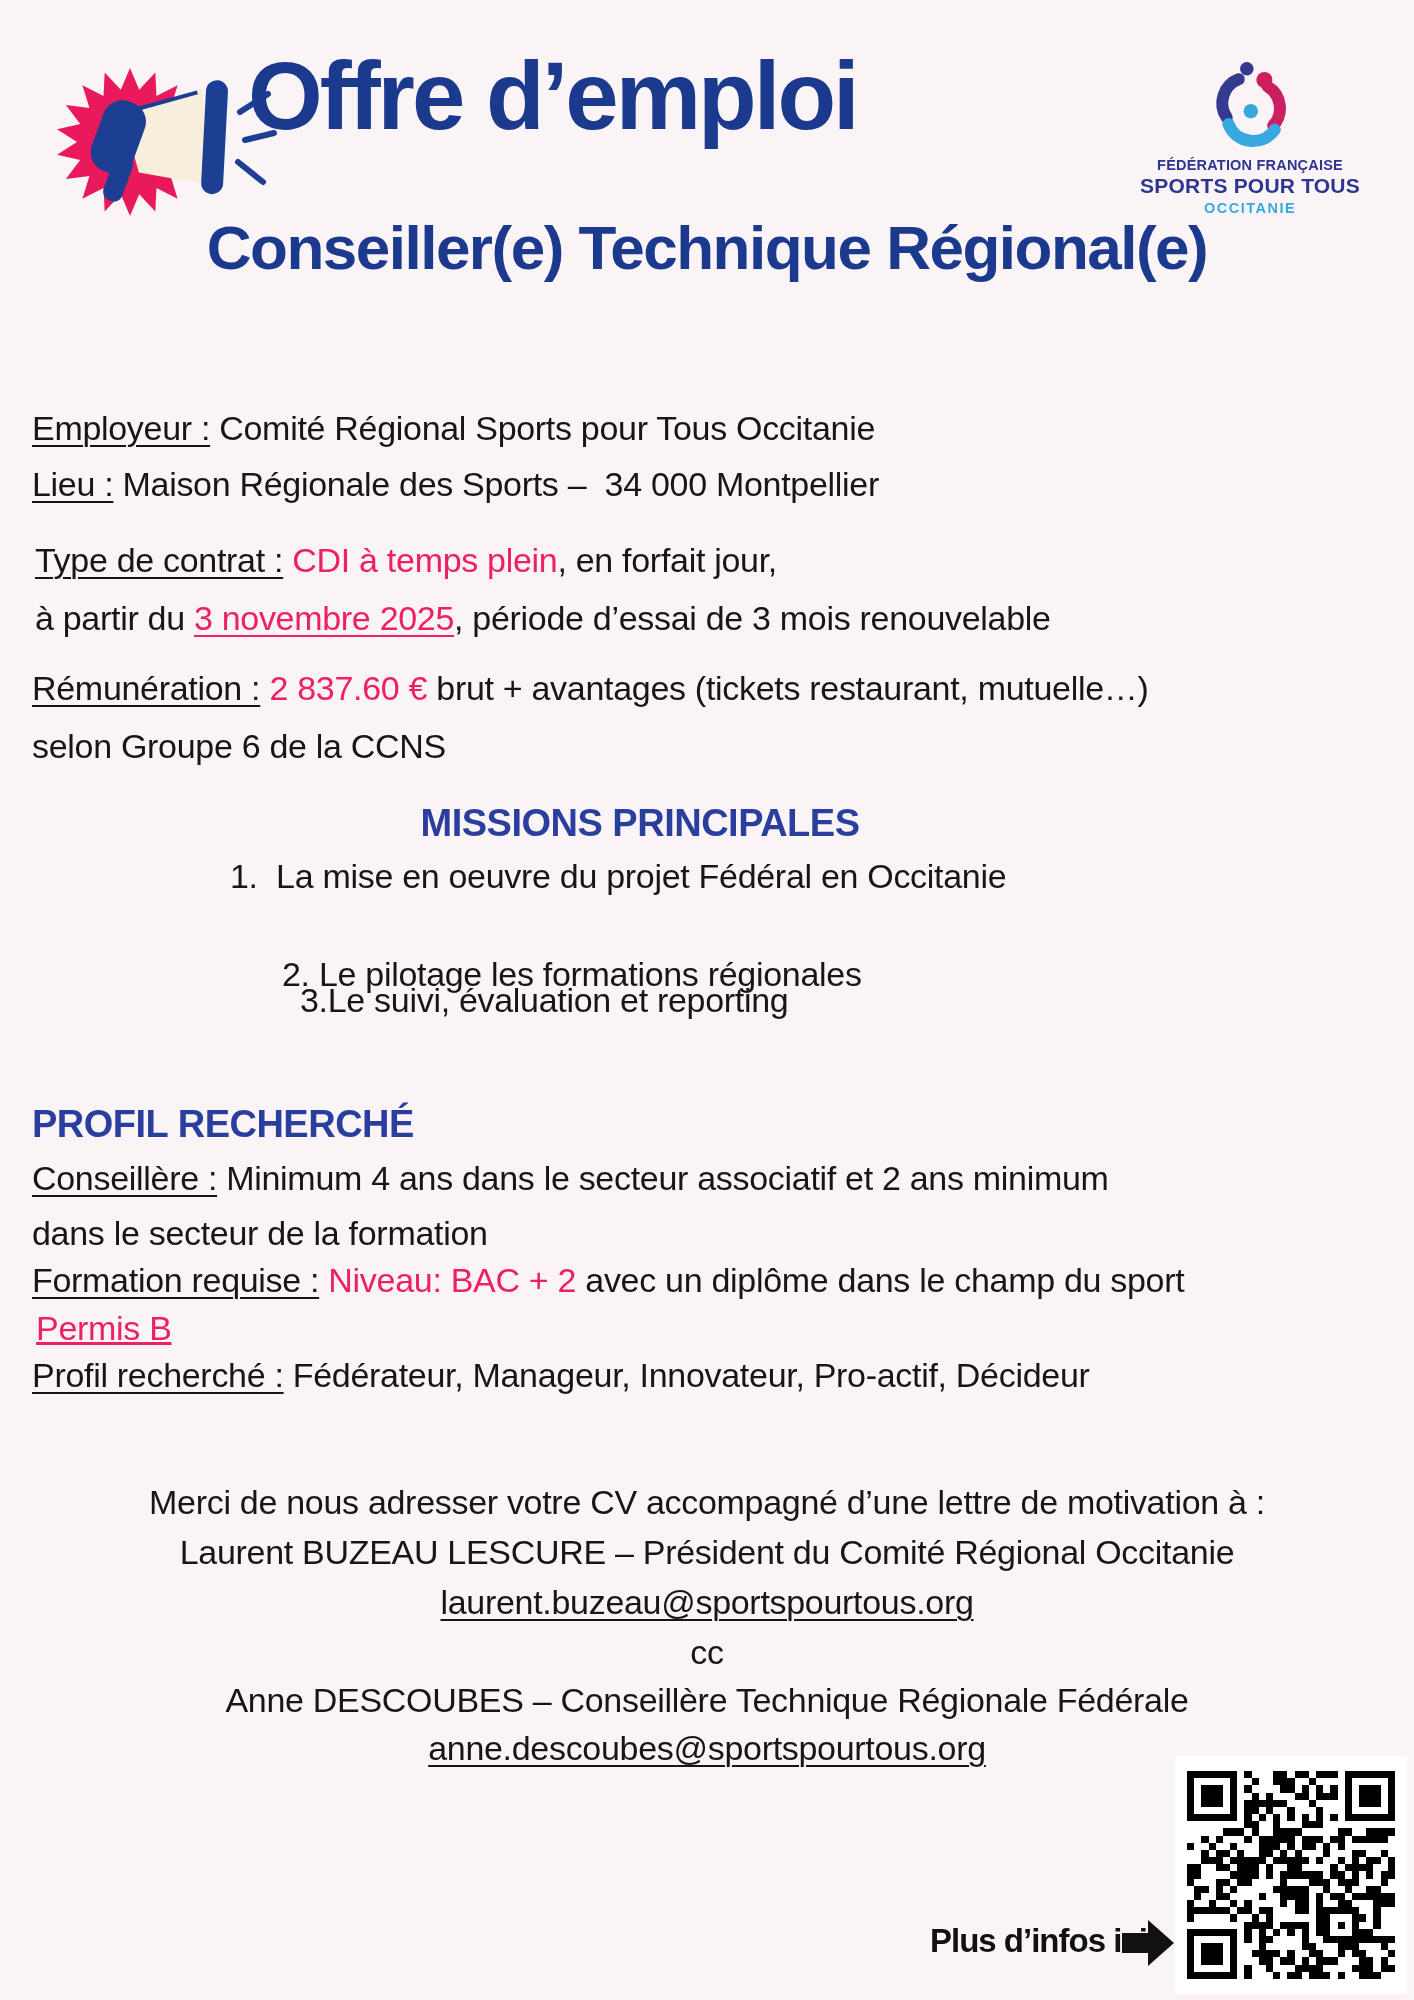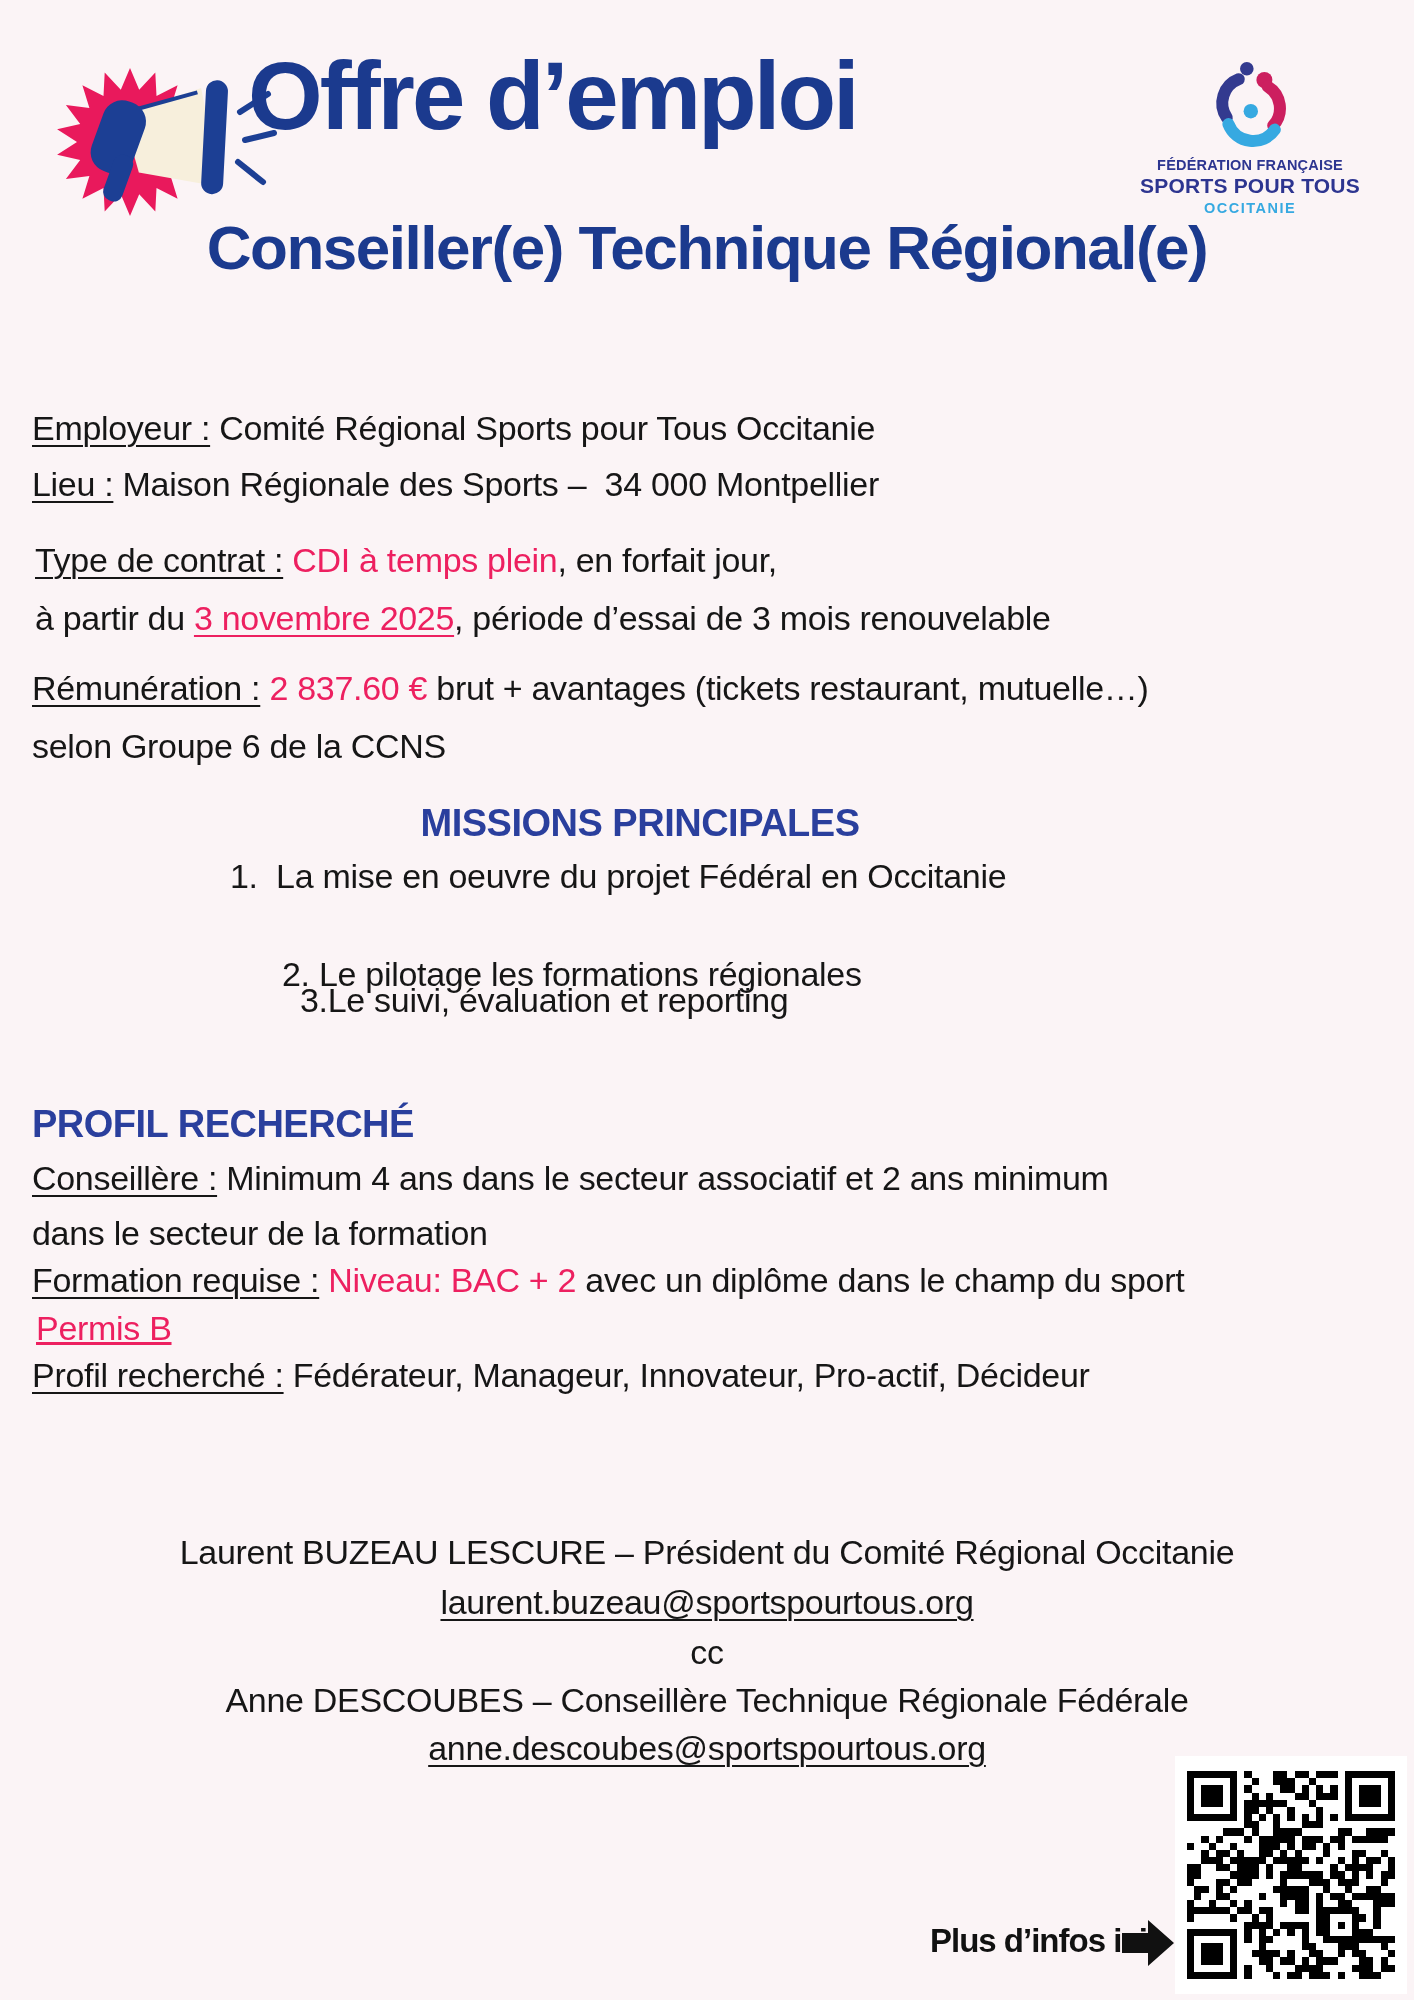--- a/index.html
+++ b/index.html
@@ -102,20 +102,21 @@
   </div>
   <div class="abs body-line" style="left:32px;top:1213px;">dans le secteur de la formation</div>
   <div class="abs body-line" style="left:32px;top:1260px;text-align:center;">
     <span class="u seg">Formation requise :</span><span class="pink seg"> Niveau: BAC + 2</span><span class="seg"> avec un diplôme dans le champ du sport</span>
   </div>
   <div class="abs body-line pink" style="left:36px;top:1308px;text-decoration:underline;">Permis B</div>
   <div class="abs body-line" style="left:32px;top:1355px;">
     <span class="u seg">Profil recherché :</span><span class="seg"> Fédérateur, Manageur, Innovateur, Pro-actif, Décideur</span>
   </div>
 
+  <div class="abs contact-line" style="left:0;top:1483px;">Merci de nous adresser votre CV accompagné d’une lettre de motivation à :</div>
   <div class="abs contact-line" style="left:0;top:1533px;">Laurent BUZEAU LESCURE – Président du Comité Régional Occitanie</div>
   <div class="abs contact-line" style="left:0;top:1583px;">
     <a class="email">laurent.buzeau@sportspourtous.org</a>
   </div>
   <div class="abs contact-line" style="left:0;top:1633px;">cc</div>
   <div class="abs contact-line" style="left:0;top:1681px;">Anne DESCOUBES – Conseillère Technique Régionale Fédérale</div>
   <div class="abs contact-line" style="left:0;top:1729px;">
     <a class="email">anne.descoubes@sportspourtous.org</a>
   </div>
 

